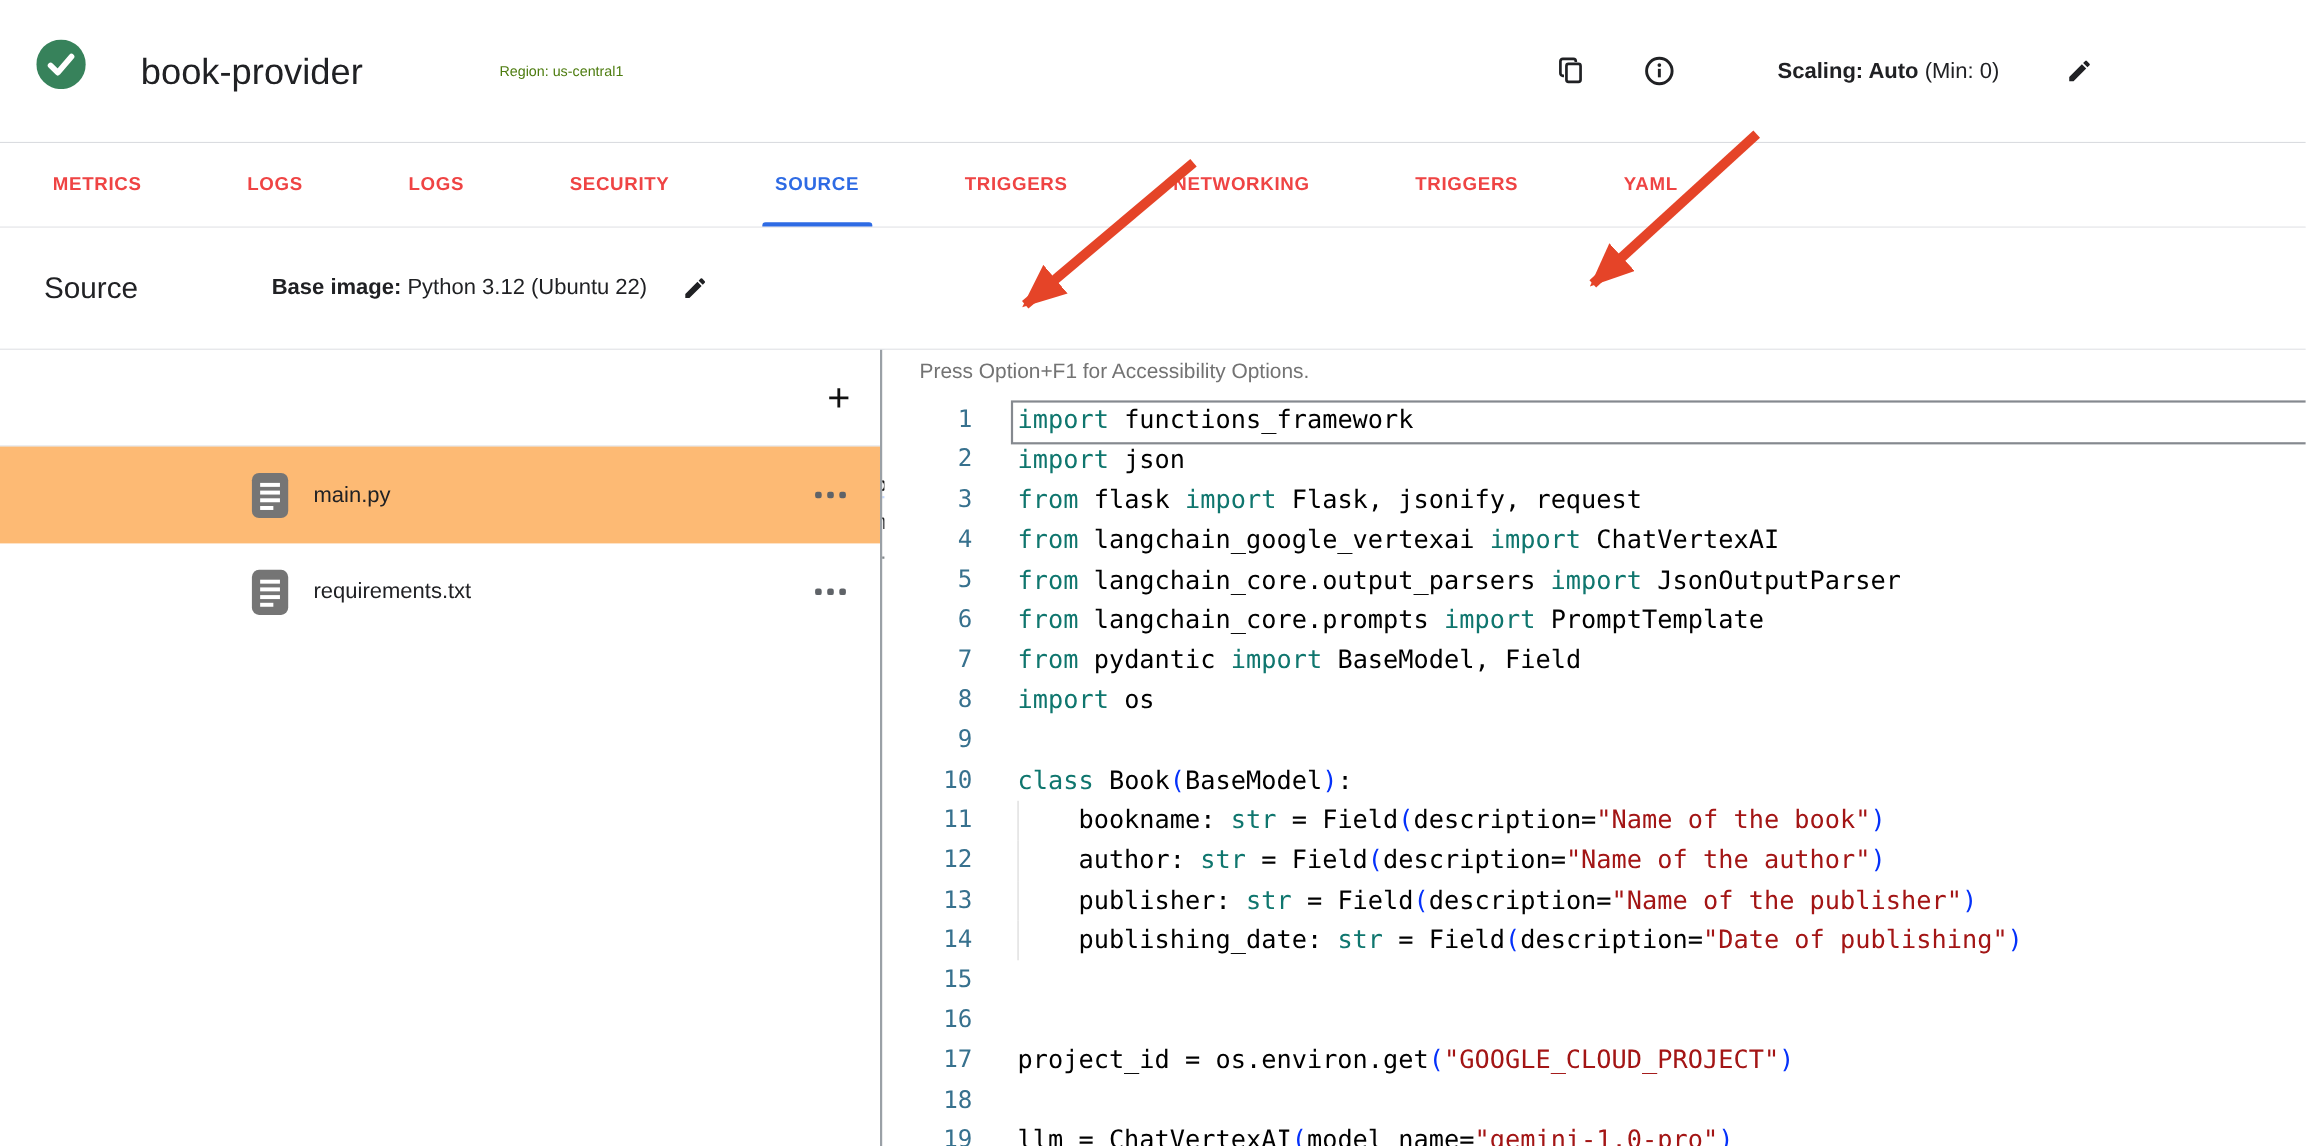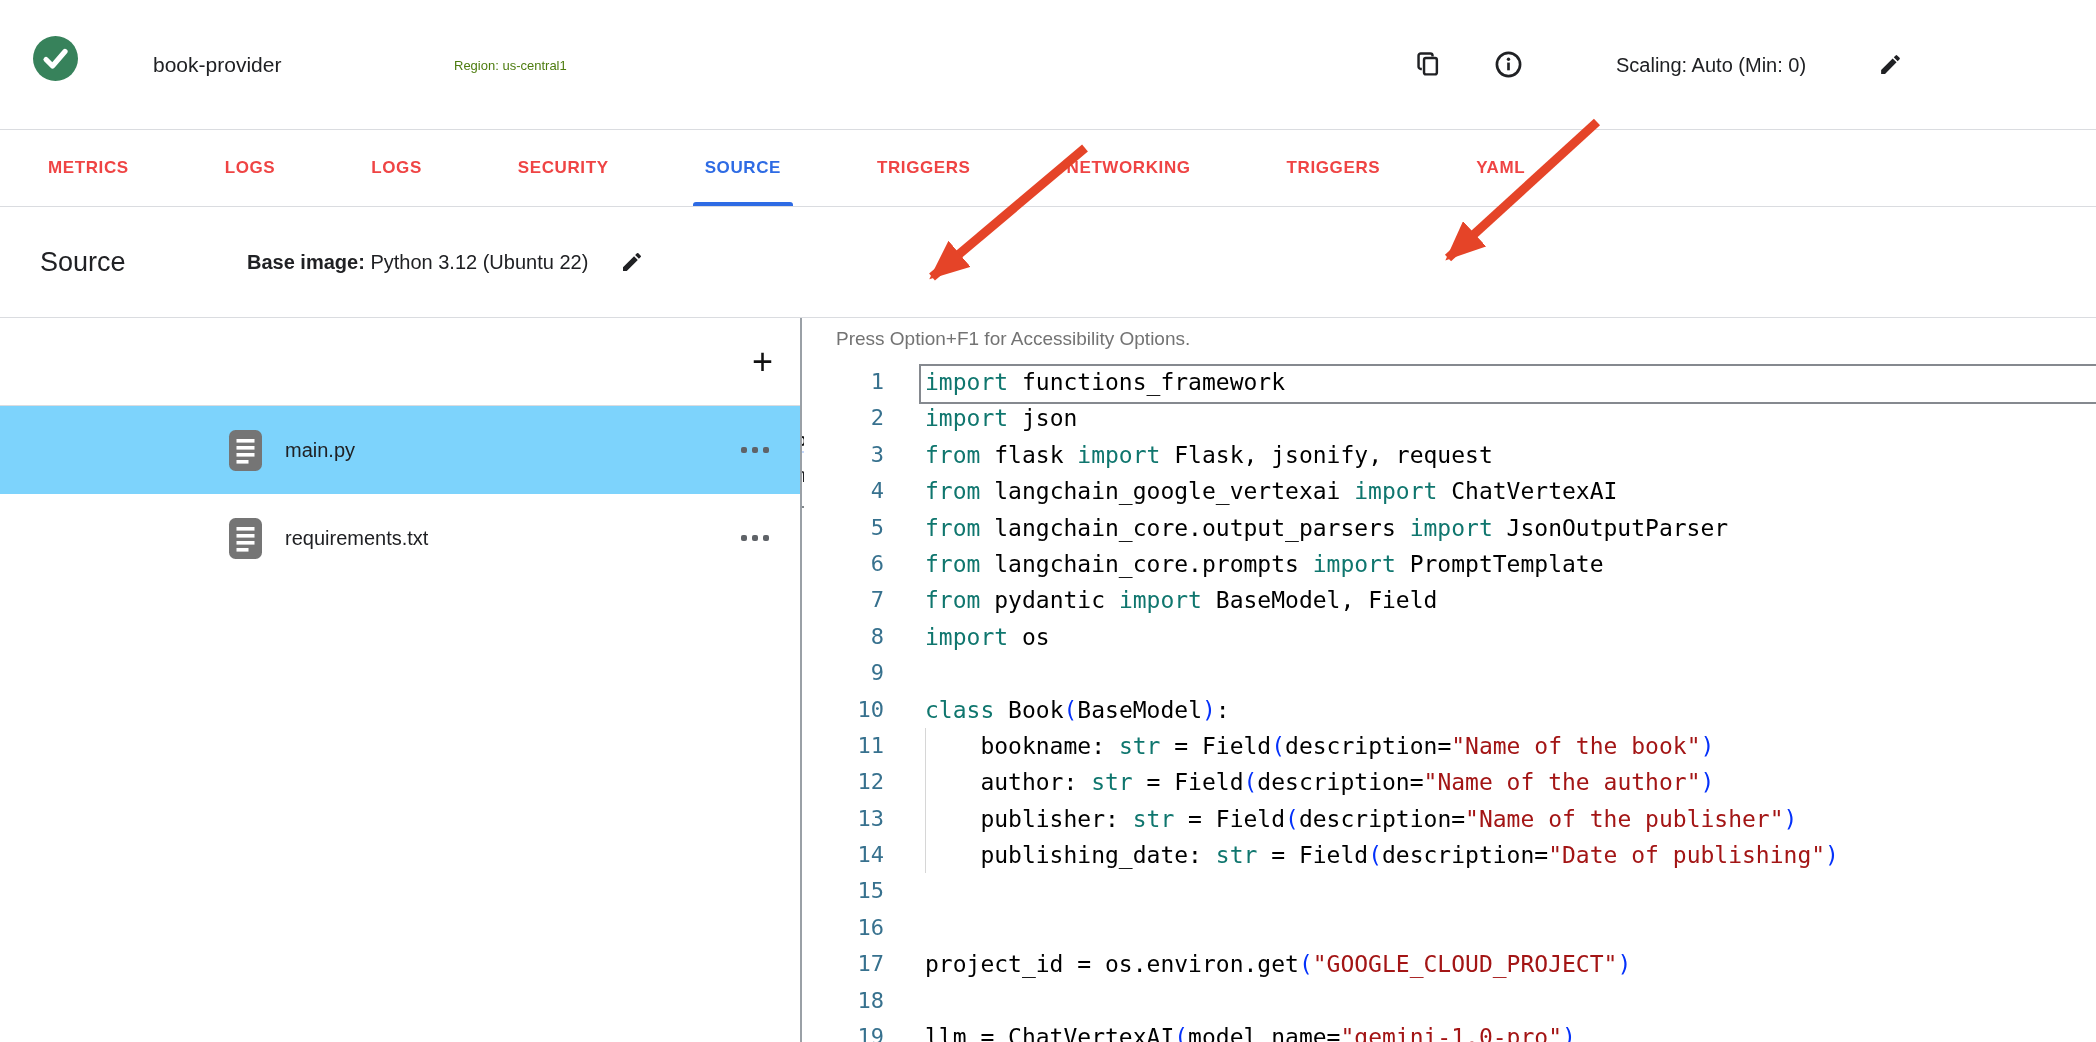--- a/index.html
+++ b/index.html
@@ -4,28 +4,28 @@
 <style>
   * { margin:0; padding:0; box-sizing:border-box; }
   html,body { width:2096px; height:1042px; overflow:hidden; background:#fff;
               font-family:"Liberation Sans", sans-serif; color:#202124; }
   .vcenter { top:50%; transform:translateY(-50%); }
 
   
   #header { position:absolute; left:0; top:0; width:100%; height:130px; background:#fff;
             border-bottom:1px solid #dadce0; }
   #status-icon { position:absolute; left:33px; top:36px; width:45px; height:45px; }
-  #page-title { position:absolute; left:153px; font-size:21px; font-weight:400; color:#202124; white-space:nowrap; }
+  #page-title { position:absolute; left:128px; font-size:33px; font-weight:400; color:#202124; white-space:nowrap; }
   #region { position:absolute; left:454px; font-size:13px; color:#4d7c0f; white-space:nowrap; }
   #url-block { position:absolute; left:722px; font-size:20px; white-space:nowrap; }
   #url-link { color:#2e6be4; text-decoration:underline; cursor:pointer; }
   #copy-btn { position:absolute; left:1414px; width:30px; height:30px; cursor:pointer; }
   #info-btn { position:absolute; left:1494px; width:30px; height:30px; cursor:pointer; }
   #scaling { position:absolute; left:1616px; font-size:20px; white-space:nowrap; }
-  #scaling b { font-weight:400; }
+  #scaling b { font-weight:700; }
   #scaling-edit { position:absolute; left:1878px; width:26px; height:26px; cursor:pointer; }
 
   
   #tabs { position:absolute; left:0; top:130px; width:100%; height:77px;
           border-bottom:1px solid #dadce0; display:flex; align-items:stretch; background:#fff; }
   .tab { display:flex; align-items:center; padding:0 48px; position:relative; cursor:pointer;
          color:#ef4444; font-size:17px; font-weight:700; letter-spacing:.6px; white-space:nowrap; }
   .tab.active { color:#2e6be4; }
   .tab.active::after { content:""; position:absolute; left:36px; right:36px; bottom:0; height:4px;
                        background:#2e6be4; border-radius:3px 3px 0 0; }
@@ -50,21 +50,21 @@
   #discard-btn { position:absolute; left:1537px; top:238px; height:60px; display:flex; align-items:center;
                  color:#2e6be4; font-size:18px; font-weight:700; letter-spacing:.6px; cursor:pointer; white-space:nowrap; }
 
   
   #file-panel { position:absolute; left:0; top:318px; bottom:0; width:802px; background:#fff;
                 border-right:2px solid #9aa0a6; }
   #add-row { height:88px; border-bottom:1px solid #dadce0; position:relative; }
   #add-btn { position:absolute; right:27px; top:50%; transform:translateY(-50%);
              font-size:36px; font-weight:400; color:#111; cursor:pointer; line-height:1; }
   .file-row { height:88px; display:flex; align-items:center; position:relative; cursor:pointer; }
-  .file-row.selected { background:#7dd3fc; }
+  .file-row.selected { background:#fdba74; }
   .file-icon { margin-left:228px; display:flex; }
   .file-name { margin-left:22px; font-size:20px; color:#202124; }
   .file-more { position:absolute; right:31px; top:50%; transform:translateY(-50%);
                display:flex; gap:5px; cursor:pointer; }
   .file-more i { width:6px; height:6px; border-radius:2px; background:#5f6368; display:block; }
 
   
   #editor { position:absolute; left:804px; top:318px; right:0; bottom:0; overflow:hidden; background:#fff; }
   #editor-hint { position:absolute; left:32px; top:10px; font-size:19px; color:#737373; }
   #code-lines { position:absolute; left:0; top:46px; right:0; }

